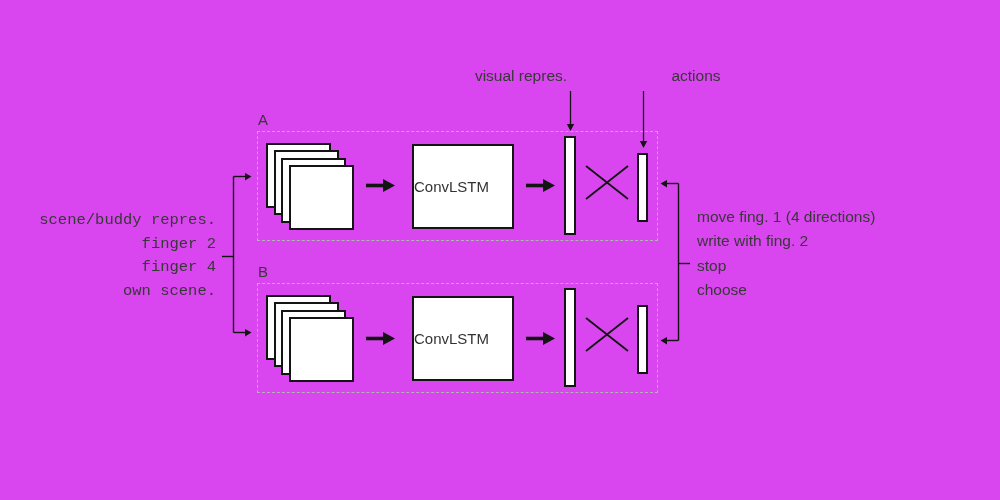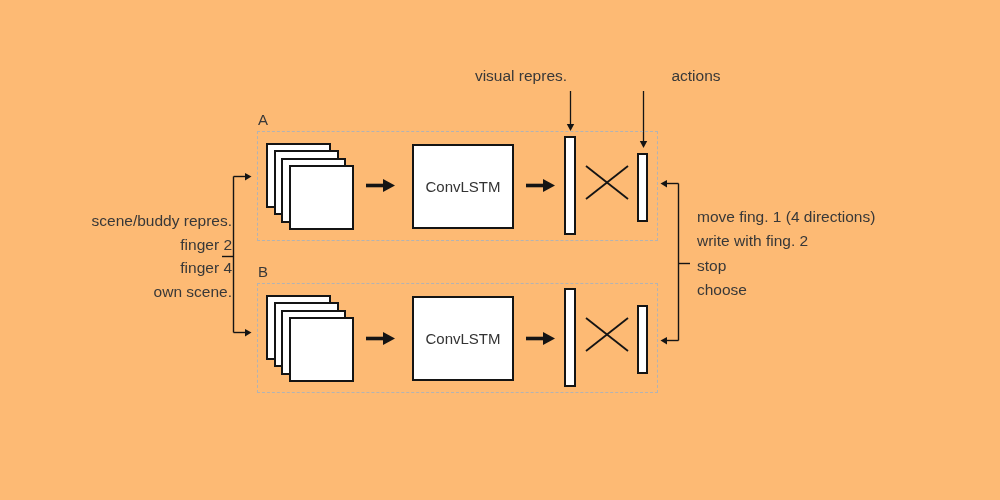--- a/index.html
+++ b/index.html
@@ -1,19 +1,19 @@
 <!DOCTYPE html>
 <html><head>
 <meta charset="utf-8">
 <style>
   html,body{margin:0;padding:0;background:#fff;}
   .canvas{
     position:relative;
     width:1000px;height:500px;
-    background:#fdba74;
+    background:#d946ef;
     font-family:"Liberation Sans","DejaVu Sans",sans-serif;
     color:#383838;
     overflow:hidden;
   }
   svg.wires{position:absolute;left:0;top:0;z-index:1;}
   .dashed-box{
     position:absolute;
     border:1px dashed #b3b3b3;
     box-sizing:border-box;
     z-index:2;
@@ -31,21 +31,21 @@
     border:2px solid #141414;
     background:#ffffff;
     z-index:3;
   }
   .conv-box{
     position:absolute;
     width:102px;height:85px;
     box-sizing:border-box;
     border:2.5px solid #141414;
     background:#ffffff;
-    display:flex;align-items:center;justify-content:center;
+    display:flex;align-items:center;justify-content:flex-start;
     font-size:15px;color:#333;
     z-index:3;
   }
   .bar{
     position:absolute;
     box-sizing:border-box;
     border:2.5px solid #141414;
     background:#ffffff;
     z-index:3;
   }
@@ -53,21 +53,21 @@
   .bar.small{width:11px;height:69px;}
   .top-label{
     position:absolute;top:67px;
     font-size:15.5px;color:#383838;
     text-align:center;z-index:4;
   }
   .side-text{
     position:absolute;z-index:4;
     font-size:15.5px;color:#383838;
   }
-  .side-text.left{left:36px;top:209px;width:196px;text-align:right;line-height:23.5px;}
+  .side-text.left{left:20px;top:209px;width:196px;text-align:right;line-height:23.5px;font-family:Liberation Mono, monospace;}
   .side-text.right{left:697px;top:205px;width:260px;text-align:left;line-height:24.3px;}
 </style>
 </head>
 <body>
 
 <div class="canvas">
 
   <svg class="wires" width="1000" height="500" viewBox="0 0 1000 500">
 
     <g stroke="#141414" fill="#141414">

